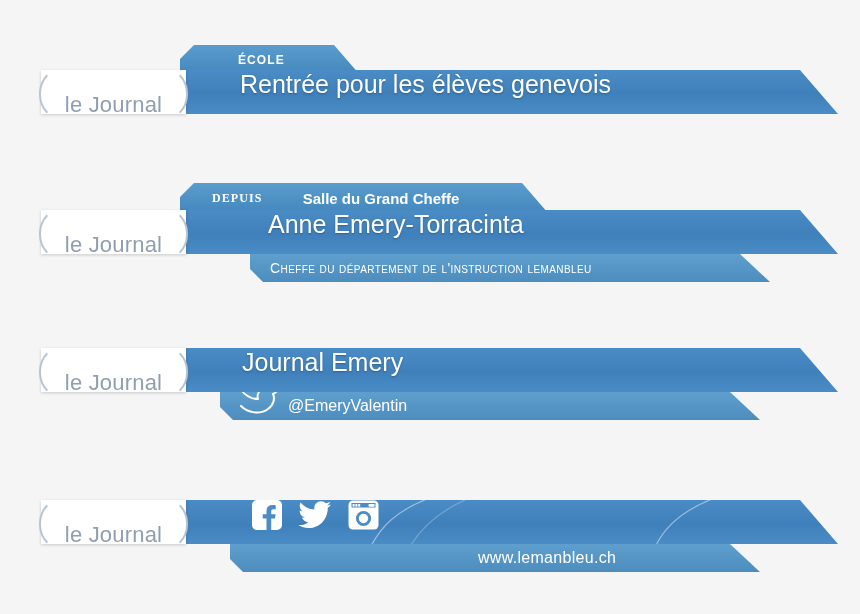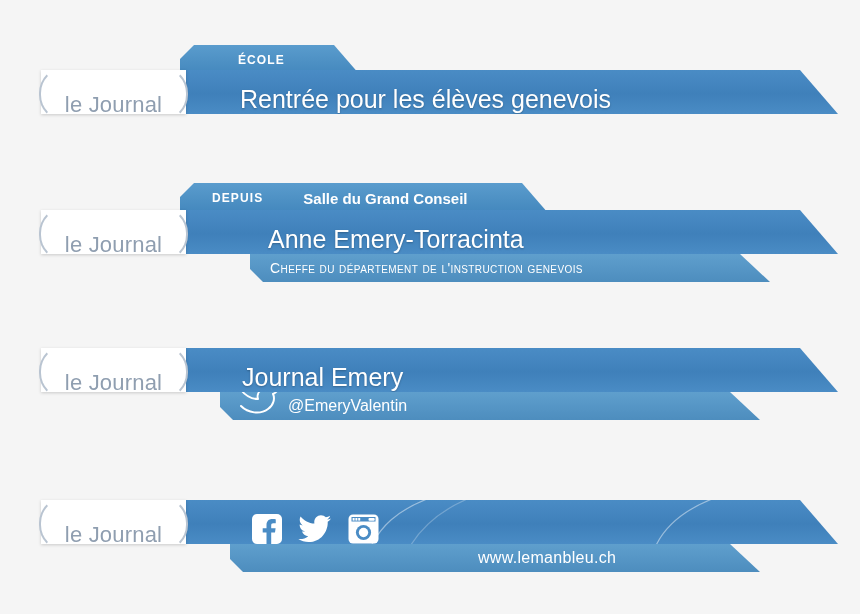--- a/index.html
+++ b/index.html
@@ -55,21 +55,21 @@
 
   
   .mainbar{
     position:absolute;
     height:44px;
     background:linear-gradient(180deg,#4a8cc5 0%,#3f80ba 55%,#4a8cc5 100%);
     box-shadow:0 2px 5px rgba(0,0,0,.20);
     z-index:5;
     -webkit-clip-path:polygon(0 0, calc(100% - 38px) 0, 100% 100%, 0 100%);
     clip-path:polygon(0 0, calc(100% - 38px) 0, 100% 100%, 0 100%);
-    display:flex;align-items:flex-end;
+    display:flex;align-items:flex-start;
   }
   .mainbar .title{
     color:#ffffff;
     font-size:25px;
     white-space:nowrap;
     position:relative;z-index:2;
     text-shadow:0 1px 2px rgba(0,0,0,.25);
   }
 
   
@@ -147,30 +147,30 @@
     <div class="logo" style="left:33px;top:70px;">
       <span class="bracket left"></span>
       <span class="logo-text">le Journal</span>
       <span class="bracket right"></span>
     </div>
   </div>
 
   <div class="banner" style="top:0;">
 
     <div class="tab" style="left:172px;top:183px;width:368px;">
-      <span class="kicker" style="margin-left:32px;">DEPUIS</span>
-      <span class="loc" style="margin-left:40px;">Salle du Grand Conseil</span>
+      <span class="kicker" style="margin-left:32px;font-family:Liberation Serif, serif;">DEPUIS</span>
+      <span class="loc" style="margin-left:40px;">Salle du Grand Cheffe</span>
     </div>
 
     <div class="mainbar" style="left:172px;top:210px;width:658px;">
       <span class="title" style="margin-left:88px;">Anne Emery-Torracinta</span>
     </div>
 
     <div class="subbar" style="left:242px;top:254px;width:520px;">
-      <span class="subtext smallcaps" style="margin-left:20px;">Cheffe du département de l'instruction genevois</span>
+      <span class="subtext smallcaps" style="margin-left:20px;">Cheffe du département de l'instruction lemanbleu</span>
     </div>
 
     <div class="logo" style="left:33px;top:210px;">
       <span class="bracket left"></span>
       <span class="logo-text">le Journal</span>
       <span class="bracket right"></span>
     </div>
   </div>
 
   <div class="banner" style="top:0;">

